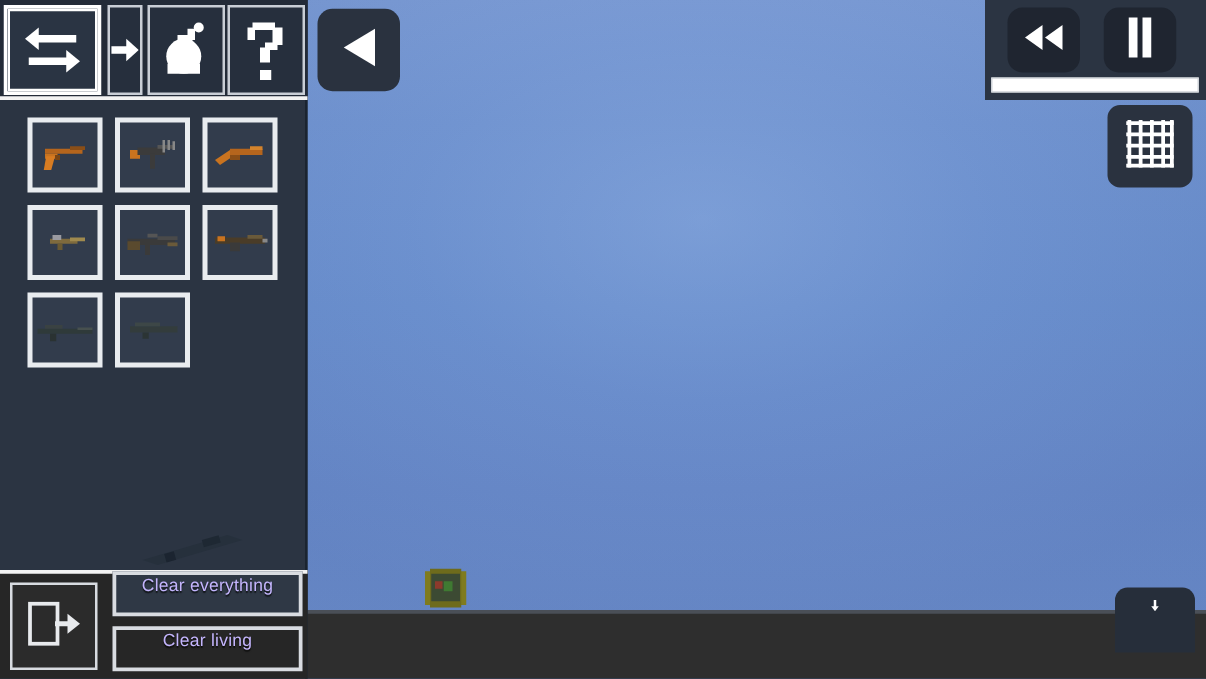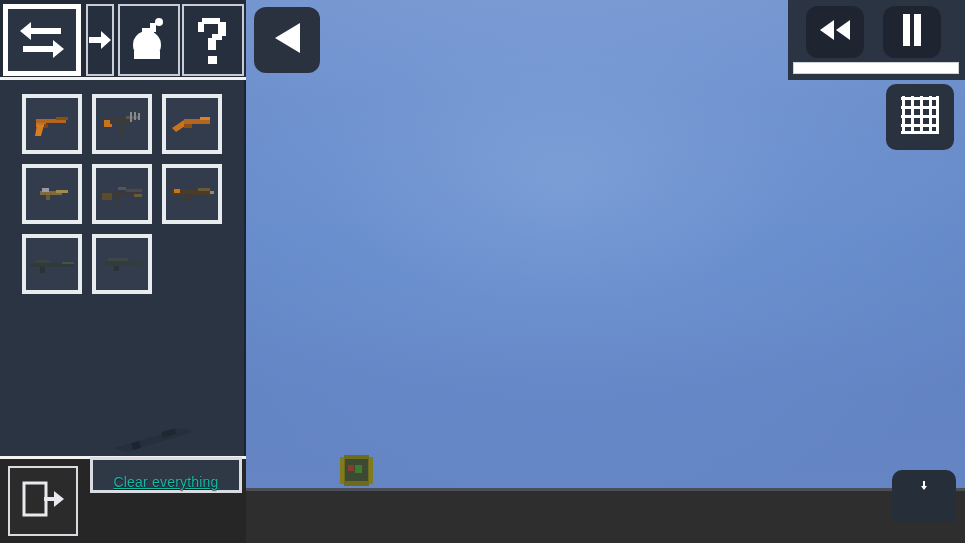--- a/index.html
+++ b/index.html
@@ -147,26 +147,25 @@
     left: 8px; top: 466px;
     width: 70px; height: 70px;
     background: #2b2b2b;
     border: 2px solid #d8dbe0;
     display: flex; align-items: center; justify-content: center;
   }
   .clear-btn {
     position: absolute;
     left: 90px;
     width: 152px; height: 36px;
-    display: flex; align-items: flex-end; justify-content: center;
-    color: #14b8a6;
+    display: flex; align-items: flex-start; justify-content: center;
+    color: #c4b5fd;
     font-size: 14px;
     letter-spacing: 0.2px;
     text-shadow: 0 1px 1px rgba(0,0,0,0.7);
-    text-decoration: underline;
   }
   #clear-everything {
     top: 457px;
     background: #2f3845;
     border: 3px solid #d9dce1;
   }
   #clear-living {
     top: 501px;
     background: #262626;
     border: 3px solid #d9dce1;
@@ -467,15 +466,18 @@
             <polygon points="34,13 34,29 44,21"></polygon>
           </g>
         </svg>
       </span>
     </div>
 
     <div class="clear-btn" id="clear-everything">
       <span>Clear everything</span>
     </div>
 
+    <div class="clear-btn" id="clear-living">
+      <span>Clear living</span>
+    </div>
 
   </div>
 </div>
 
 </body></html>

